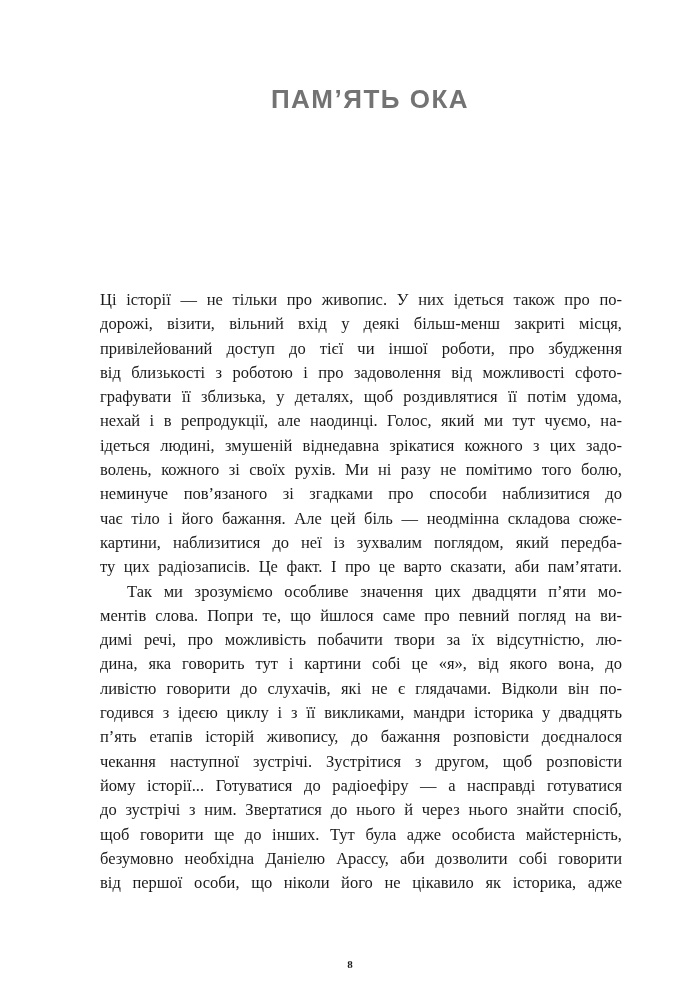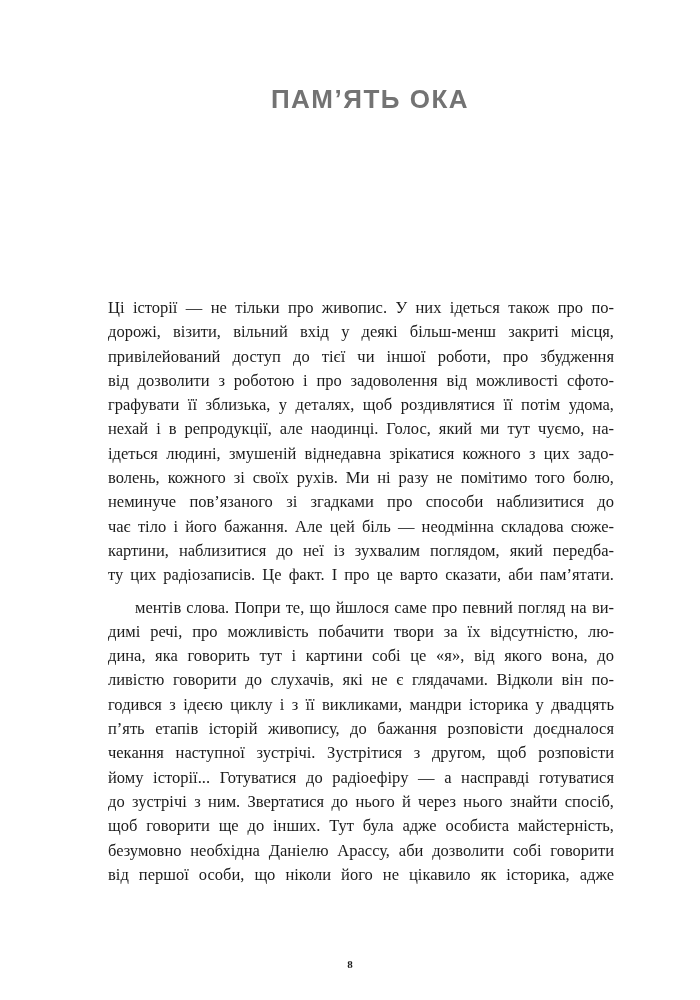--- a/index.html
+++ b/index.html
@@ -32,21 +32,21 @@
   .body-text {
     position: absolute;
     top: 288px;
     left: 100px;
     width: 522px;
     font-size: 16.5px;
     line-height: 24.3px;
     color: #1b1b1b;
   }
   .para {
-    margin: 8px;
+    margin: 0;
     padding: 0;
   }
   .para .line {
     text-align: justify;
     text-align-last: justify;
     height: 24.3px;
     overflow: hidden;
   }
   .para.indent .line:first-child {
     text-indent: 27px;
@@ -67,31 +67,32 @@
 <body>
 
 <div class="page">
   <div class="chapter-title">ПАМ’ЯТЬ ОКА</div>
 
   <div class="body-text">
       <div class="para">
         <div class="line">Ці історії — не тільки про живопис. У них ідеться також про по-</div>
         <div class="line">дорожі, візити, вільний вхід у деякі більш-менш закриті місця,</div>
         <div class="line">привілейований доступ до тієї чи іншої  роботи, про збудження</div>
-        <div class="line">від дозволити з роботою і про задоволення від можливості сфото-</div>
+        <div class="line">від близькості з роботою і про задоволення від можливості сфото-</div>
         <div class="line">графувати її зблизька, у деталях, щоб роздивлятися її потім удома,</div>
         <div class="line">нехай і в репродукції, але наодинці. Голос, який ми тут чуємо, на-</div>
         <div class="line">ідеться людині, змушеній віднедавна зрікатися кожного з цих задо-</div>
         <div class="line">волень, кожного зі своїх рухів. Ми ні разу не помітимо того болю,</div>
         <div class="line">неминуче пов’язаного зі згадками про способи наблизитися до</div>
         <div class="line">чає тіло і його бажання. Але цей біль — неодмінна складова сюже-</div>
         <div class="line">картини, наблизитися до неї із зухвалим поглядом, який передба-</div>
         <div class="line">ту цих радіозаписів. Це факт. І про це варто сказати, аби пам’ятати.</div>
       </div>
       <div class="para indent">
+        <div class="line">Так ми зрозуміємо особливе значення цих двадцяти п’яти мо-</div>
         <div class="line">ментів слова. Попри те, що йшлося саме про певний погляд на ви-</div>
         <div class="line">димі речі, про можливість побачити твори за їх відсутністю, лю-</div>
         <div class="line">дина, яка говорить тут і картини собі це «я», від якого вона, до</div>
         <div class="line">ливістю говорити до слухачів, які не є глядачами. Відколи він по-</div>
         <div class="line">годився з ідеєю циклу і з її викликами, мандри історика у двадцять</div>
         <div class="line">п’ять етапів історій живопису, до бажання розповісти доєдналося</div>
         <div class="line">чекання наступної зустрічі. Зустрітися з другом, щоб розповісти</div>
         <div class="line">йому історії... Готуватися до радіоефіру — а насправді готуватися</div>
         <div class="line">до зустрічі з ним. Звертатися до нього й через нього знайти спосіб,</div>
         <div class="line">щоб говорити ще до інших. Тут була адже особиста майстерність,</div>

